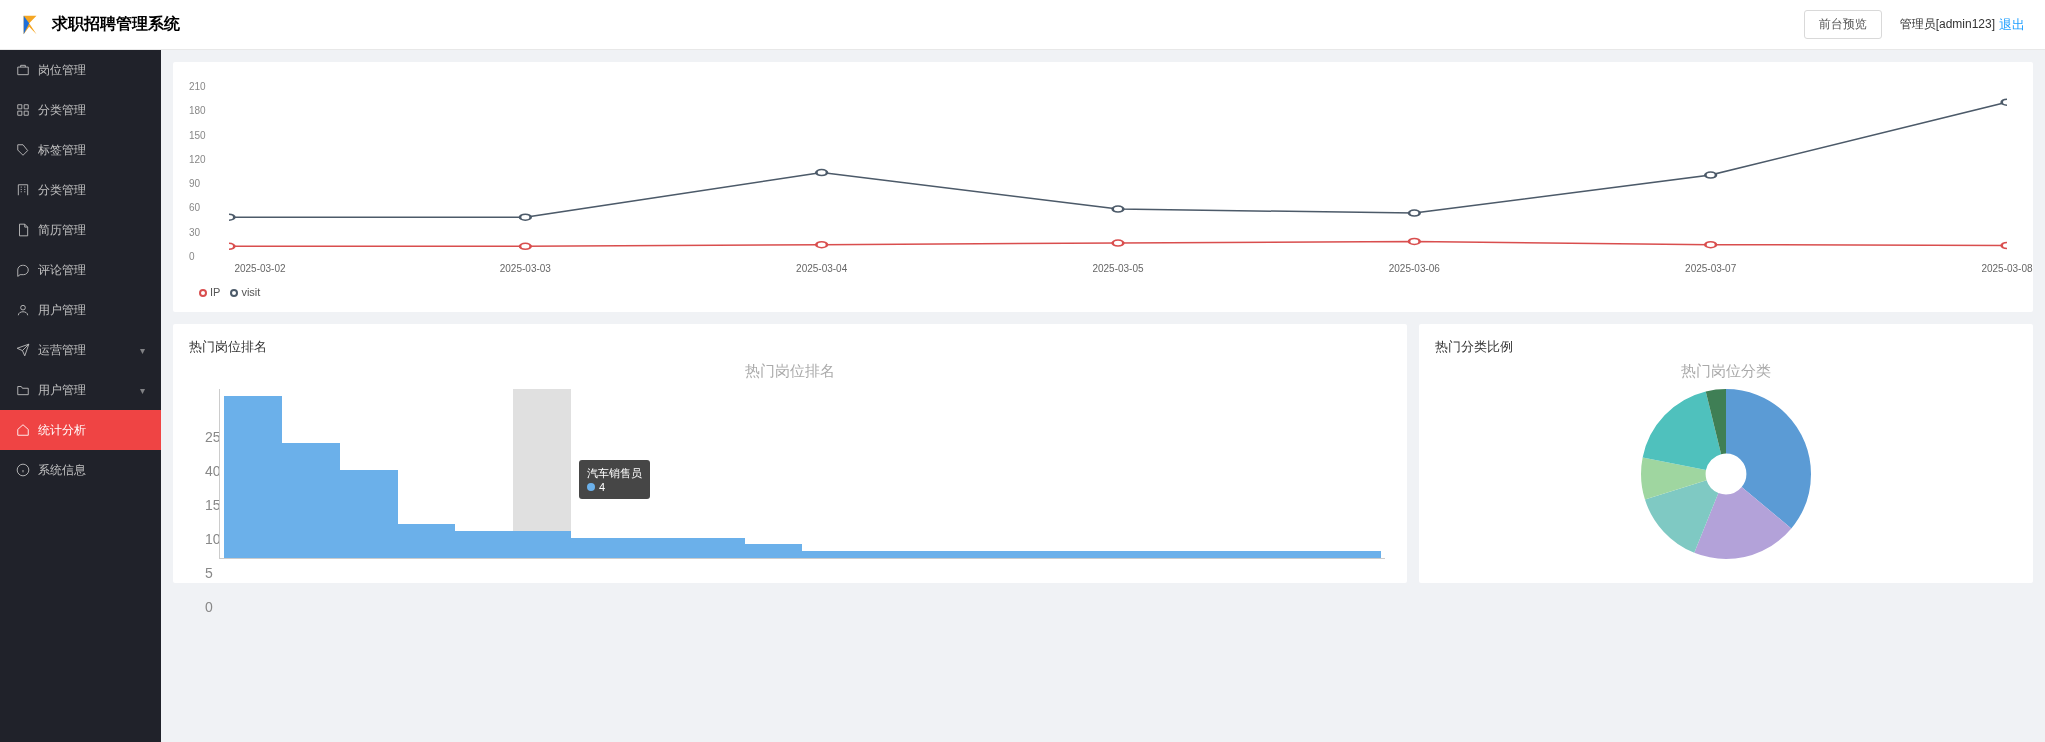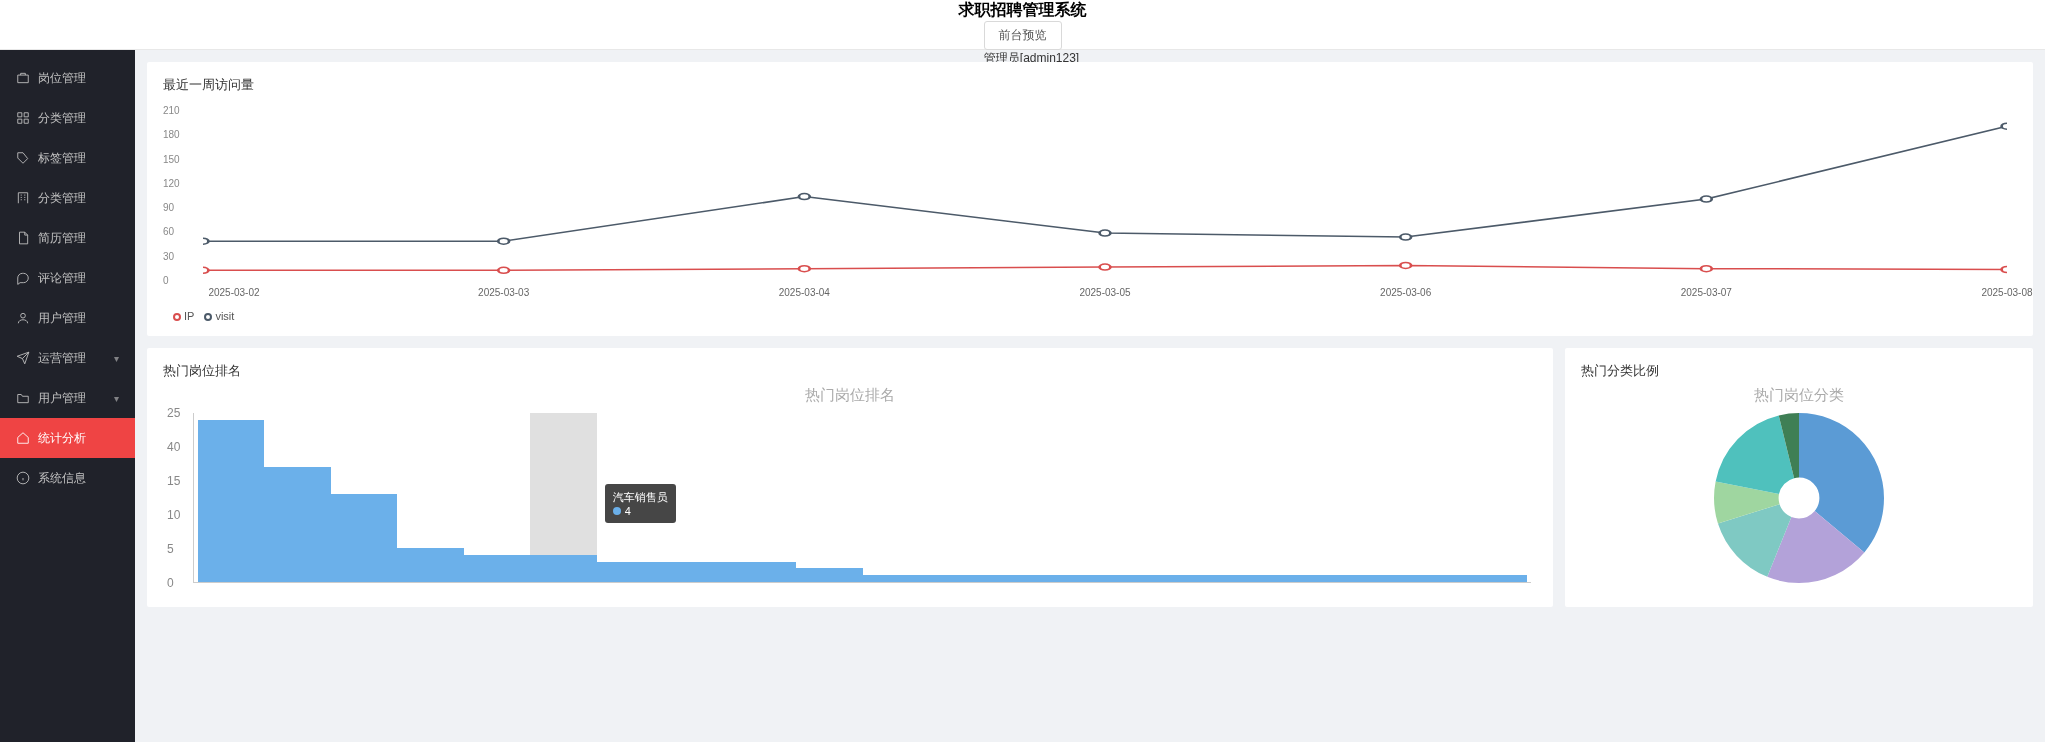--- a/index.html
+++ b/index.html
@@ -1,55 +1,55 @@
 <!DOCTYPE html>
 <html><head>
 <meta charset="utf-8">
 <style>
 * { margin: 0; padding: 0; box-sizing: border-box; }
 body { font-family: -apple-system, "PingFang SC", "Microsoft YaHei", sans-serif; font-size: 13px; color: #333; background: #f0f2f5; }
 
-.header { height: 50px; background: #fff; display: flex; align-items: center; padding: 0 20px; border-bottom: 1px solid #e8e8e8; flex-direction: column; }
+.header { height: 50px; background: #fff; display: flex; align-items: center; padding: 0 20px; border-bottom: 1px solid #e8e8e8; }
 .logo-mark { width: 22px; height: 22px; margin-right: 10px; }
 .logo-text { font-size: 16px; font-weight: 600; color: #000; }
 .header-spacer { flex: 1; }
 .btn-outline { border: 1px solid #d9d9d9; background: #fff; padding: 5px 14px; border-radius: 3px; cursor: pointer; font-size: 12px; color: #555; }
 .user-label { margin-left: 18px; font-size: 12px; color: #333; }
 .logout { color: #1e9fff; margin-left: 4px; cursor: pointer; }
 
 .body-wrap { display: flex; }
-.sidebar { width: 135px; background: #20222a; color: #c2c2c2; min-height: calc(100vh - 50px); padding-top: 8px; }
+.sidebar { width: 161px; background: #20222a; color: #c2c2c2; min-height: calc(100vh - 50px); }
 .side-item { display: flex; align-items: center; height: 40px; padding: 0 16px; cursor: pointer; font-size: 12px; gap: 8px; }
 .side-item.active { background: #ef4444; color: #fff; }
 .side-item .chev { margin-left: auto; opacity: .6; font-size: 10px; }
 .side-icon { width: 14px; height: 14px; display: inline-flex; align-items: center; justify-content: center; }
 .side-icon svg { width: 14px; height: 14px; stroke: currentColor; fill: none; stroke-width: 1.5; }
 
 .main { flex: 1; padding: 12px; overflow: hidden; }
 .card { background: #fff; border-radius: 2px; margin-bottom: 12px; padding: 14px 16px; }
 .card-title { font-size: 13px; color: #333; margin-bottom: 6px; }
 
 .row2 { display: flex; gap: 12px; }
 .row2 .card:first-child { flex: 1; }
-.row2 .card:last-child { width: 468px; }
+.row2 .card:last-child { width: 614px; }
 
 .chart-title-gray { text-align: center; color: #aaa; font-size: 15px; margin: 4px 0 8px; }
 
 
 .line-chart { position: relative; height: 210px; }
 .lc-plot { position: absolute; left: 40px; right: 10px; top: 10px; bottom: 30px; }
 .lc-ylabel { position: absolute; left: 0; font-size: 10px; color: #888; transform: translateY(-50%); }
 .lc-xlabel { position: absolute; bottom: 12px; font-size: 10px; color: #666; transform: translateX(-50%); white-space: nowrap; }
 .lc-legend { text-align: left; font-size: 11px; color: #555; }
 .lc-legend .mk { display: inline-block; width: 8px; height: 8px; border: 2px solid; border-radius: 50%; background: #fff; vertical-align: middle; margin: 0 3px 0 10px; }
 
 
 .bar-chart { position: relative; height: 180px; }
 .bc-plot { position: absolute; left: 30px; right: 6px; top: 0; bottom: 10px; border-bottom: 1px solid #ccc; border-left: 1px solid #ccc; }
-.bc-ylabel { position: absolute; left: 4px; font-size: 12px; color: #888; transform: translateY(-50%); }
+.bc-ylabel { position: absolute; left: 16px; font-size: 14px; color: #888; transform: translateY(-50%); margin-top: 48px; }
 .bc-bars { position: absolute; inset: 0; display: flex; align-items: flex-end; padding: 0 4px; gap: 0; }
 .bc-bar-wrap { flex: 1; display: flex; flex-direction: column; justify-content: flex-end; height: 100%; position: relative; }
 .bc-bar { background: #6bb0ea; width: 100%; }
 .bc-bar-wrap.hover .bc-hl { position: absolute; inset: 0; background: rgba(0,0,0,.12); z-index: 0; }
 .bc-bar-wrap.hover .bc-bar { position: relative; z-index: 1; }
 .tooltip { position: absolute; background: rgba(60,60,60,.95); color: #fff; font-size: 11px; padding: 6px 8px; border-radius: 3px; white-space: nowrap; z-index: 5; }
 .tooltip .dot { display: inline-block; width: 8px; height: 8px; border-radius: 50%; background: #6bb0ea; margin-right: 4px; }
 
 
 .donut-wrap { display: flex; justify-content: center; }
@@ -161,21 +161,20 @@
             <path d="M12 2a10 10 0 100 20 10 10 0 000-20zM12 8v.01M12 12v4"></path>
           </svg>
         </span>
         <span>系统信息</span>
       </div>
     </div>
 
   <div class="main">
 
     <div class="card">
-      <div class="card-title">最近一周访问量</div>
       <div class="line-chart">
         <div class="lc-plot" id="lc-plot"><svg style="width:100%;height:100%" viewBox="0 0 1000 170" preserveAspectRatio="none">
               <polyline points="0,160.28571428571428 166.66666666666666,160.28571428571428 333.3333333333333,158.66666666666666 500,157.04761904761904 666.6666666666666,155.42857142857142 833.3333333333334,158.66666666666666 1000,159.47619047619048" fill="none" stroke="#d94e4e" stroke-width="1.5"></polyline>
               <circle cx="0" cy="160.28571428571428" r="3" fill="#fff" stroke="#d94e4e" stroke-width="1.5"></circle>
               <circle cx="166.66666666666666" cy="160.28571428571428" r="3" fill="#fff" stroke="#d94e4e" stroke-width="1.5"></circle>
               <circle cx="333.3333333333333" cy="158.66666666666666" r="3" fill="#fff" stroke="#d94e4e" stroke-width="1.5"></circle>
               <circle cx="500" cy="157.04761904761904" r="3" fill="#fff" stroke="#d94e4e" stroke-width="1.5"></circle>
               <circle cx="666.6666666666666" cy="155.42857142857142" r="3" fill="#fff" stroke="#d94e4e" stroke-width="1.5"></circle>
               <circle cx="833.3333333333334" cy="158.66666666666666" r="3" fill="#fff" stroke="#d94e4e" stroke-width="1.5"></circle>
               <circle cx="1000" cy="159.47619047619048" r="3" fill="#fff" stroke="#d94e4e" stroke-width="1.5"></circle>

